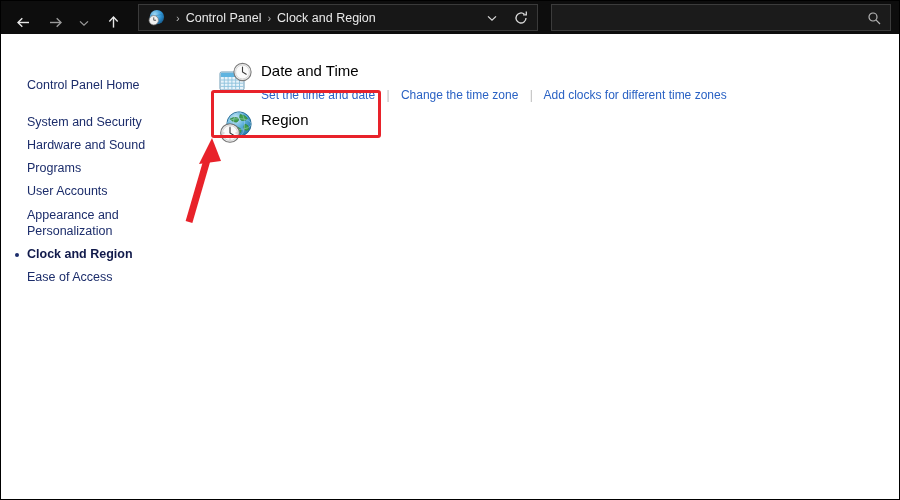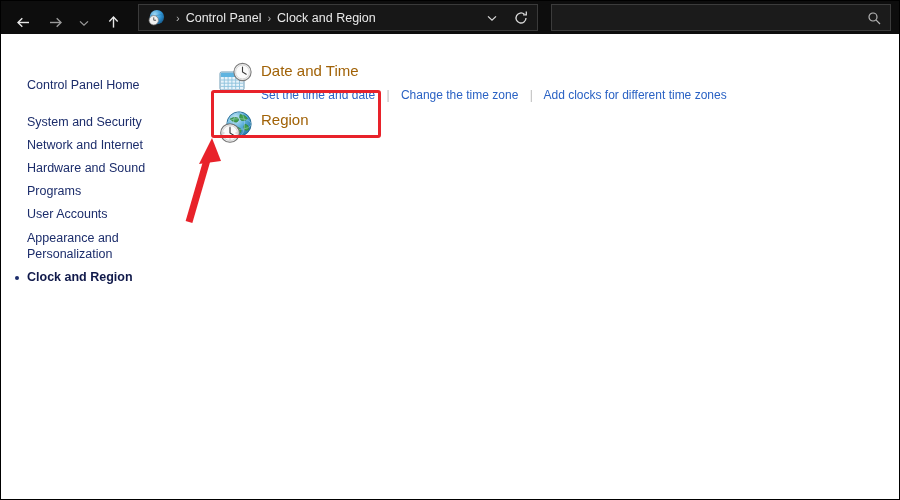--- a/index.html
+++ b/index.html
@@ -169,21 +169,21 @@
 
   .cat-icon {
     width: 34px; height: 34px;
     flex: none;
     margin-right: 8px;
     margin-top: 1px;
   }
   .cat-body { padding-top: 1px; }
   .cat-title {
     font-size: 15px;
-    color: #a16207;
+    color: #000000;
     line-height: 18px;
     cursor: pointer;
     display: inline-block;
   }
   .cat-links {
     margin-top: 8px;
     font-size: 12px;
     line-height: 15px;
     color: #2a62c4;
     white-space: nowrap;
@@ -288,26 +288,26 @@
           <path d="M9.2 9.2 L13 13"></path>
       </svg>
     </div>
   </div>
 
   <div class="content">
 
     <nav class="sidebar">
       <div class="side-item home">Control Panel Home</div>
       <div class="side-item">System and Security</div>
-      <div class="side-item">Network and Internet</div>
       <div class="side-item">Hardware and Sound</div>
       <div class="side-item">Programs</div>
       <div class="side-item">User Accounts</div>
       <div class="side-item two-line">Appearance and Personalization</div>
       <div class="side-item active">Clock and Region</div>
+      <div class="side-item">Ease of Access</div>
     </nav>
 
     <div class="main">
 
       <div class="category cat-datetime">
         <svg class="cat-icon" viewBox="0 0 34 34">
           <rect x="1" y="10" width="24" height="18" rx="1.5" fill="#e9f4fb" stroke="#6d9ab5" stroke-width="1"></rect>
           <rect x="1.8" y="10.8" width="22.4" height="4.2" fill="#5fb4e0"></rect>
           <g fill="none" stroke="#8cc2dd" stroke-width="0.9">
             <path d="M1.8 18 H24.2"></path>

